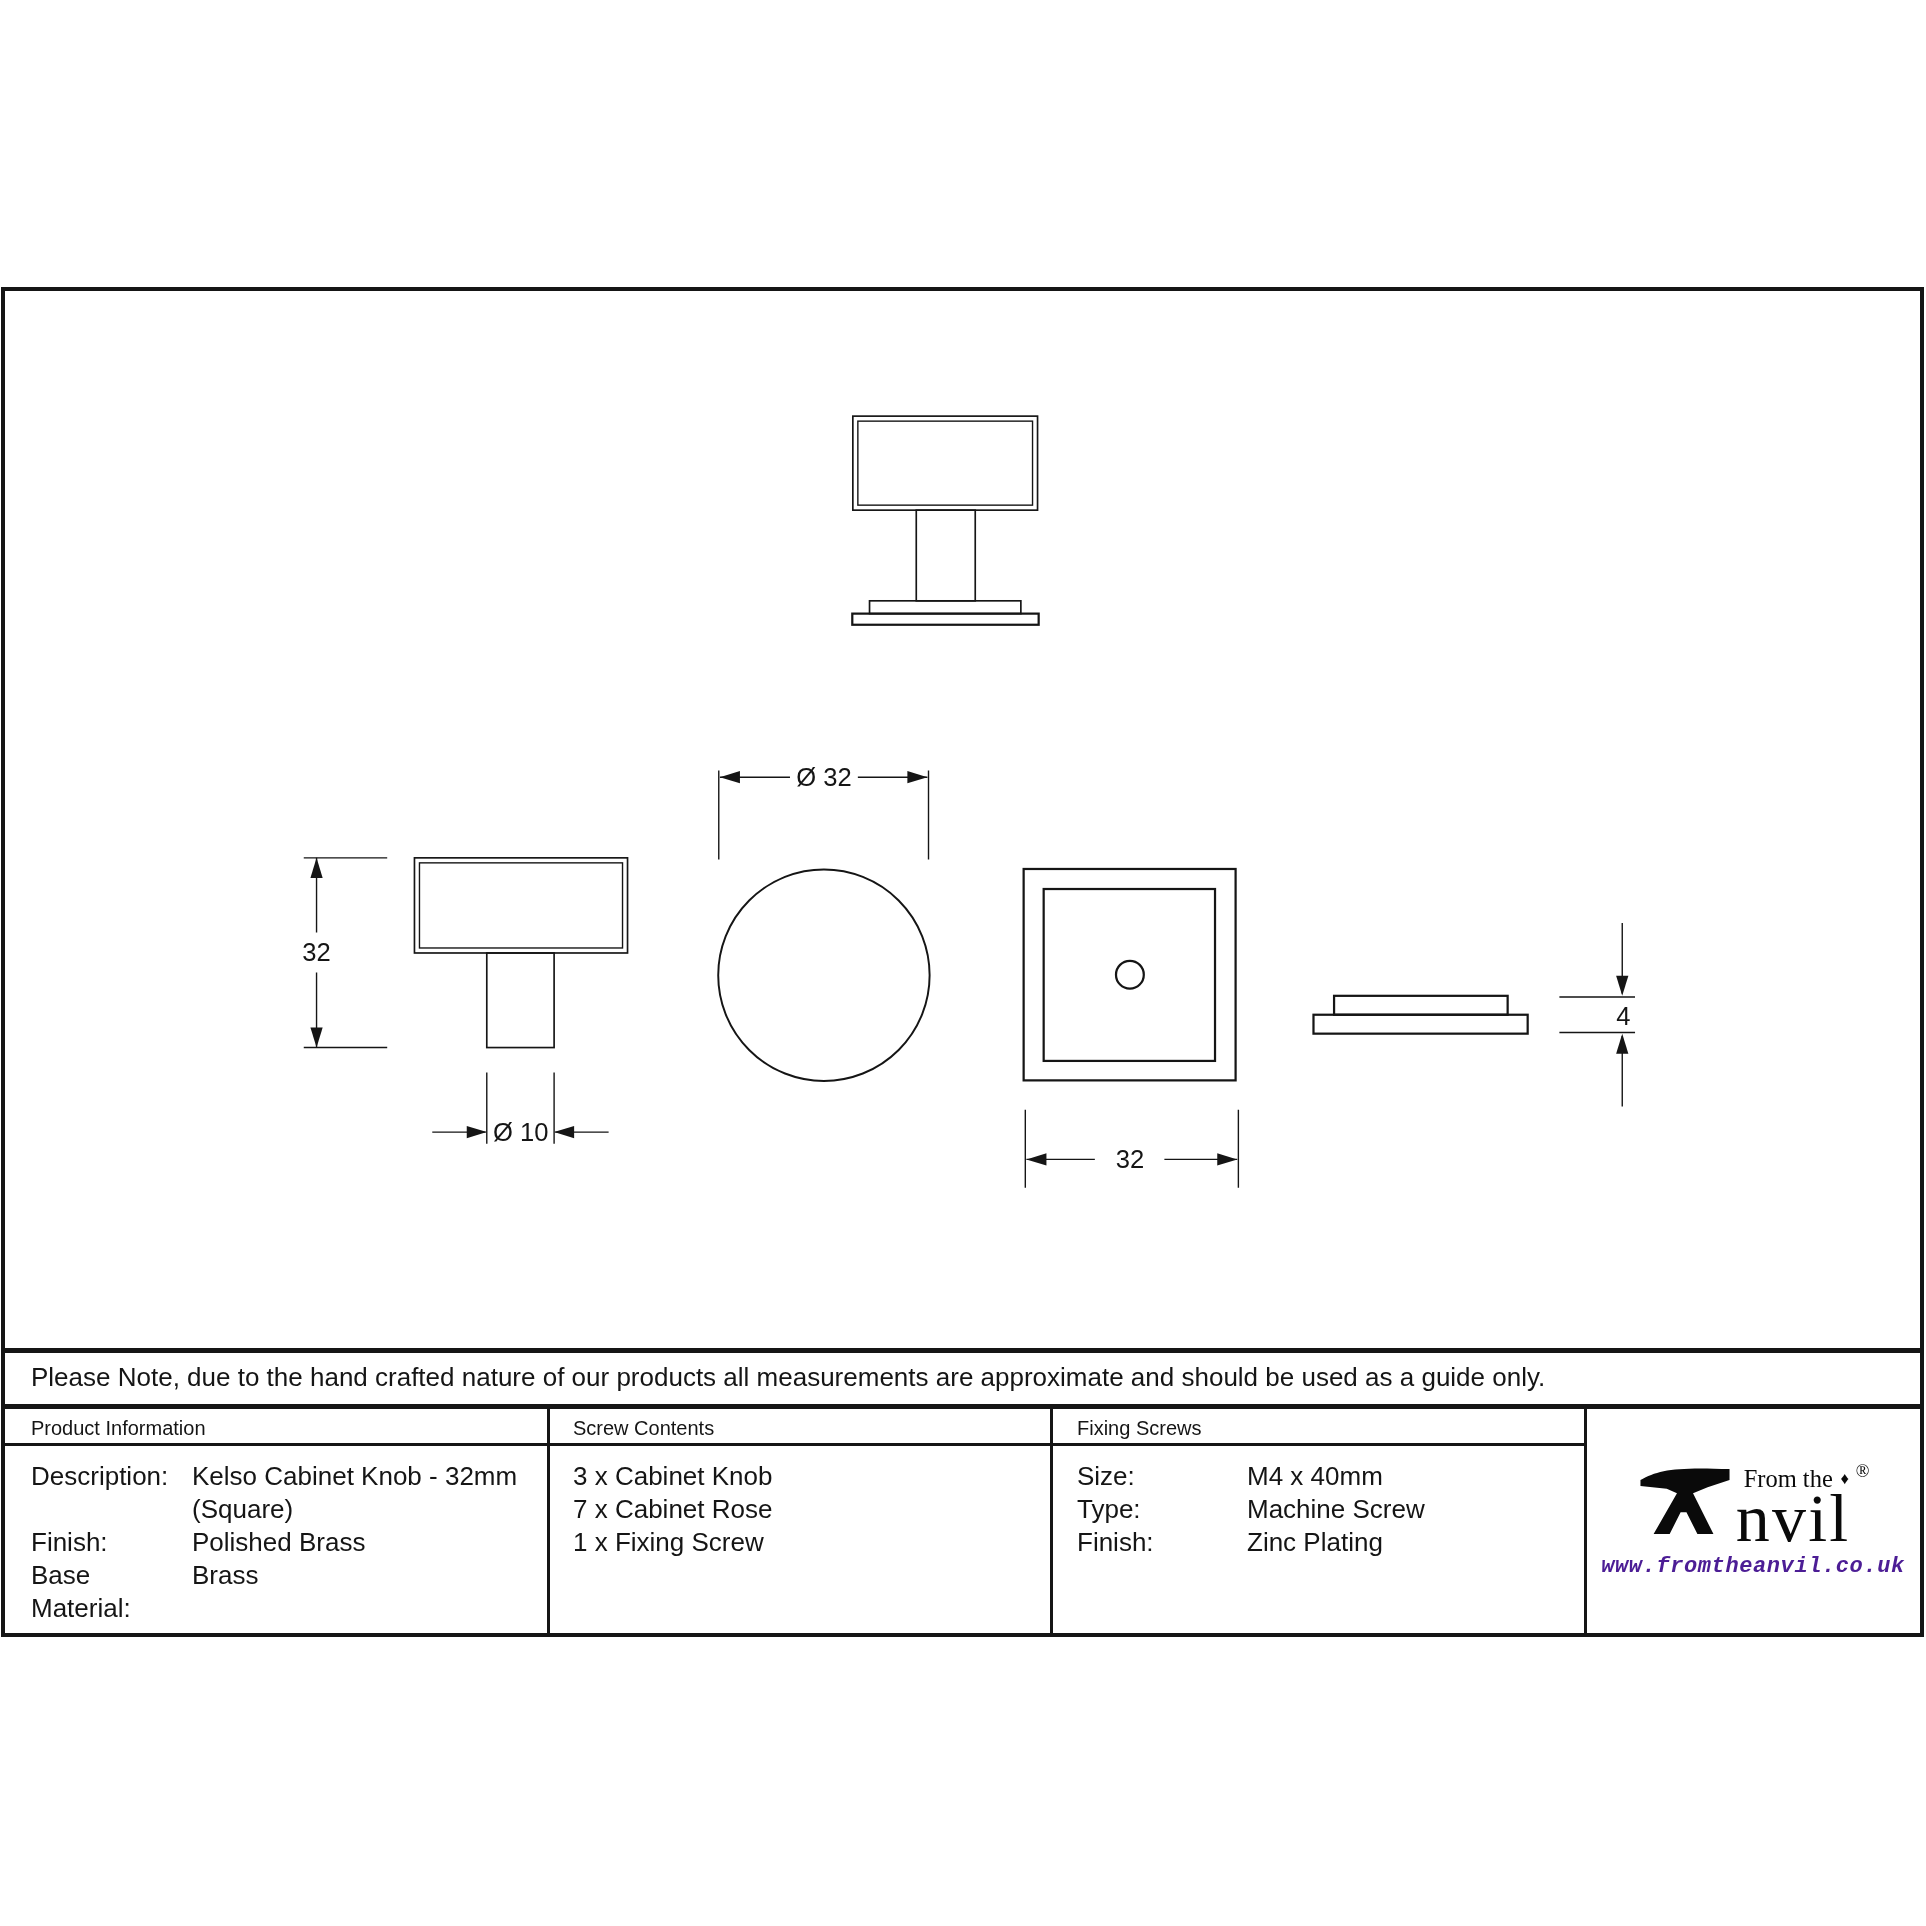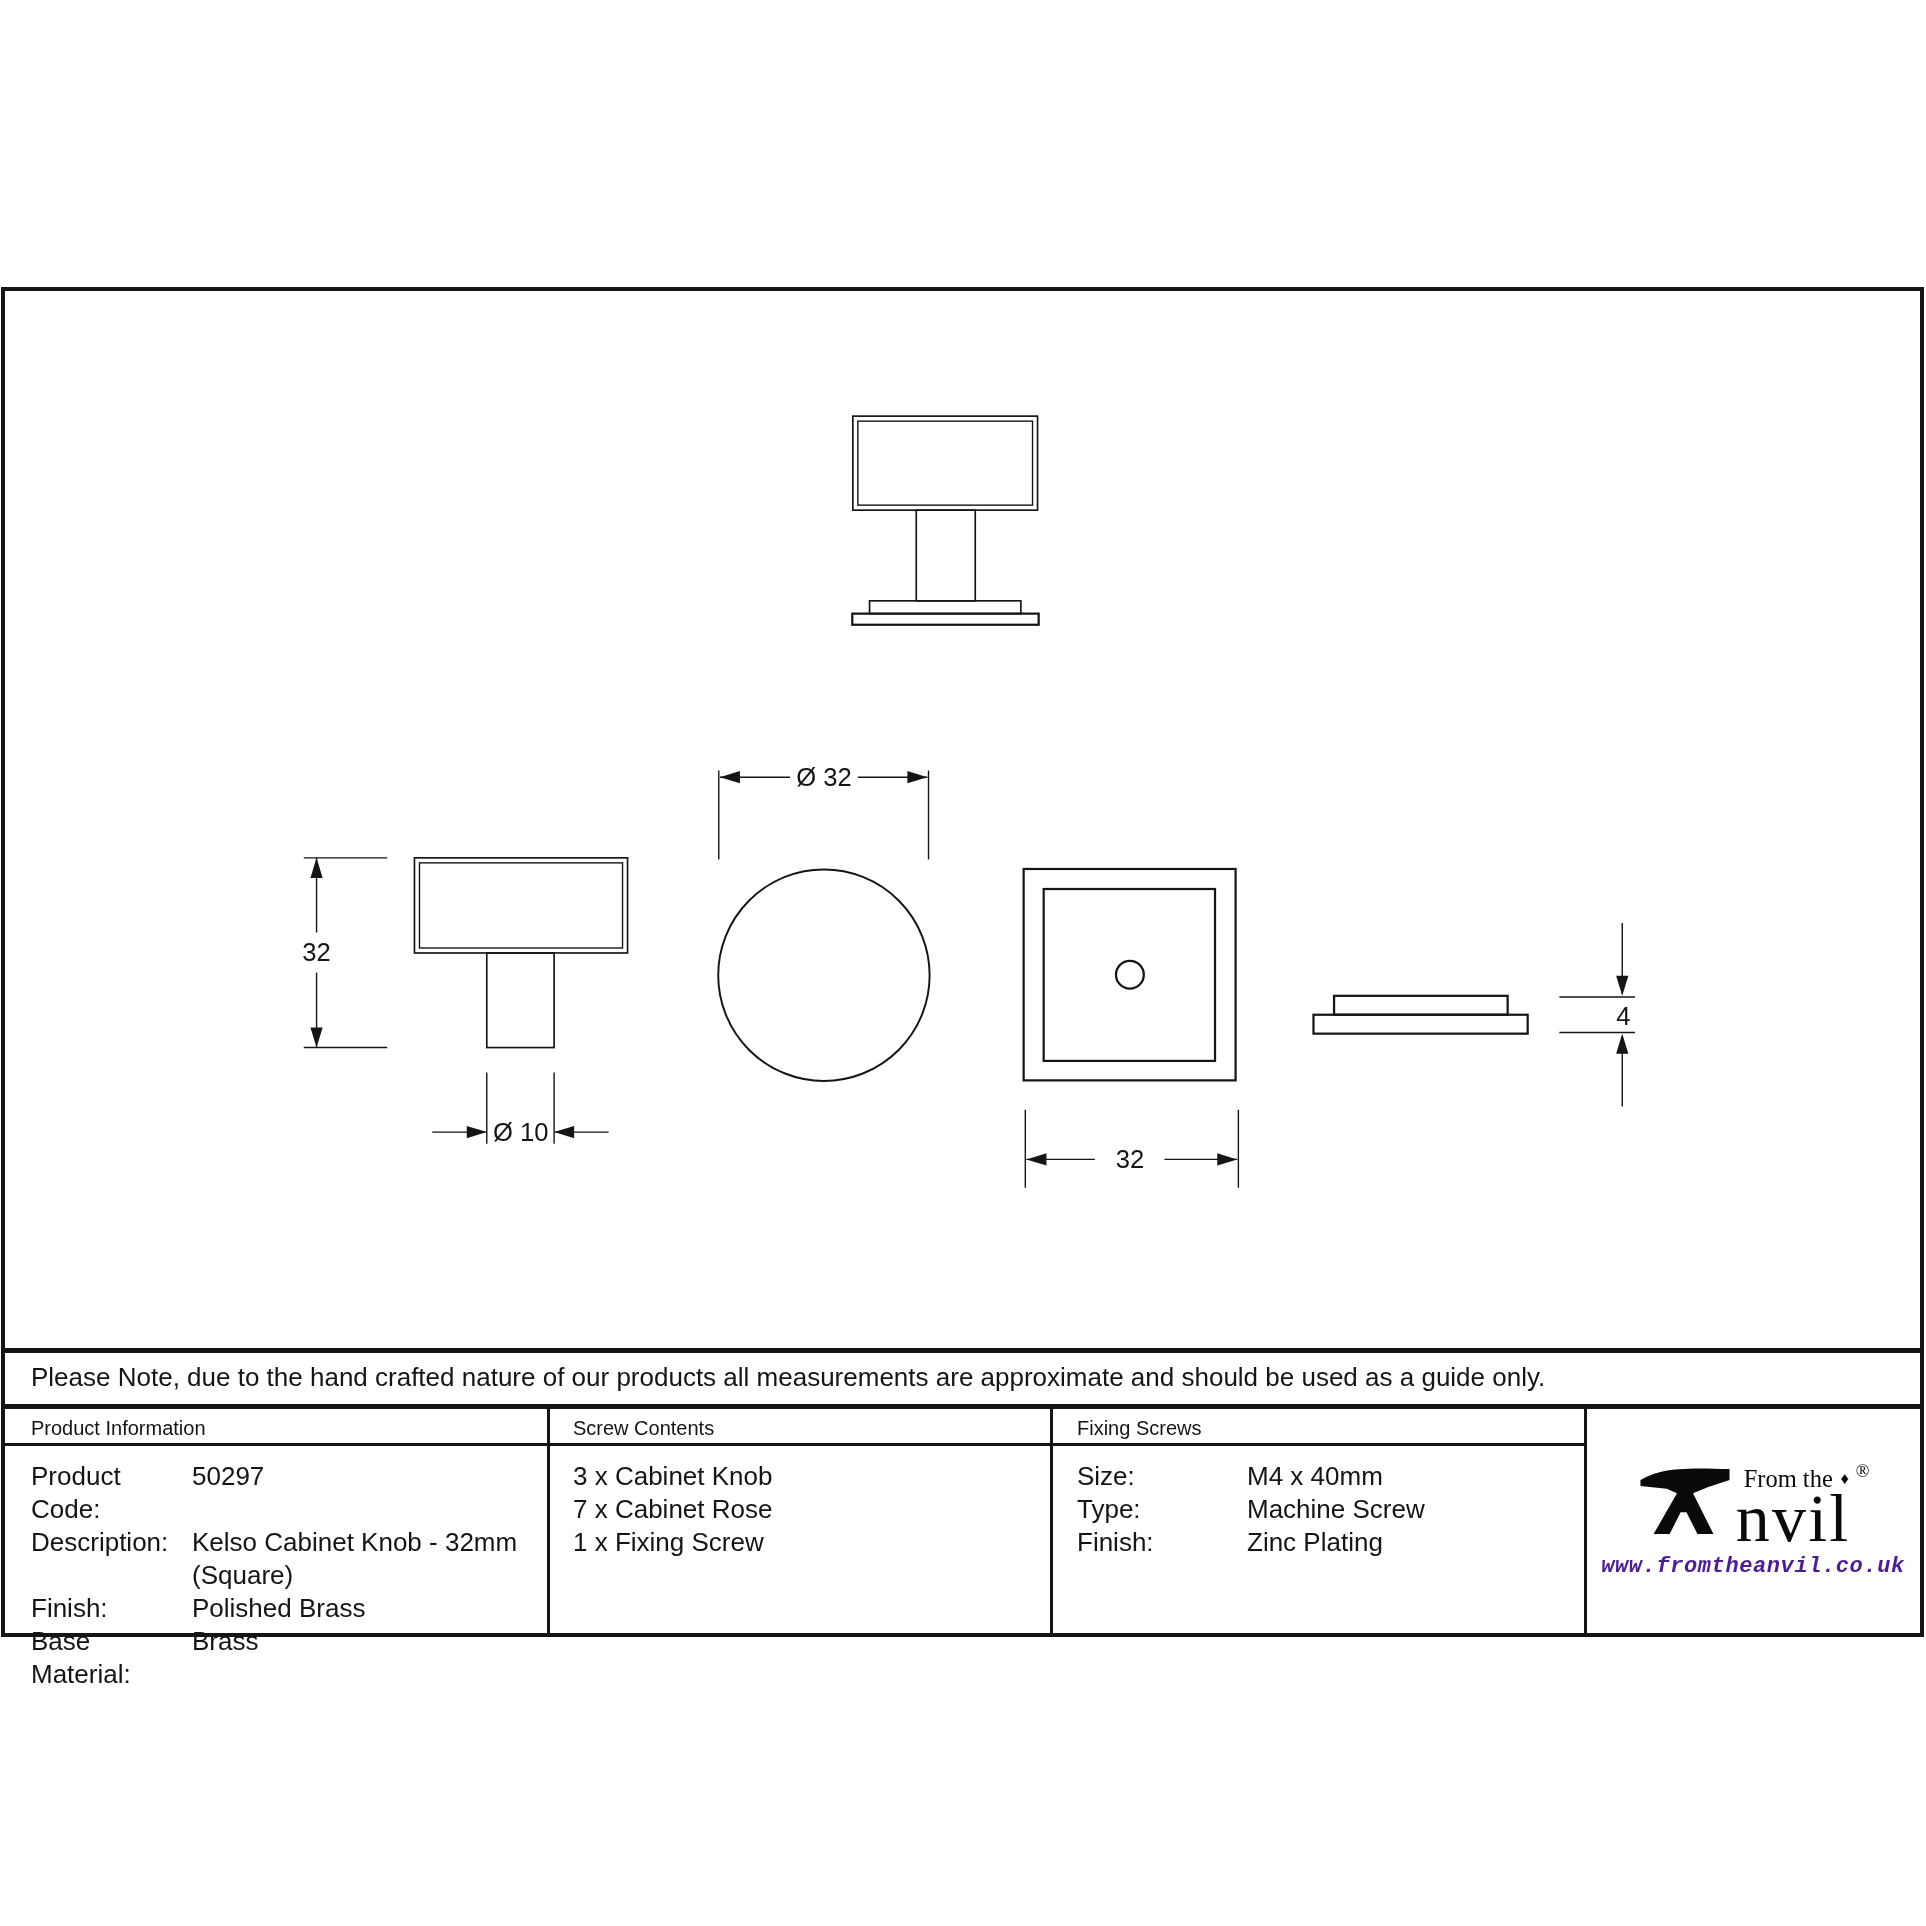--- a/index.html
+++ b/index.html
@@ -141,24 +141,20 @@
   <div class="vline" style="left:547px;top:1409px;width:3.3px;height:224px;"></div>
   <div class="vline" style="left:1050px;top:1409px;width:3.3px;height:224px;"></div>
   <div class="vline" style="left:1584px;top:1409px;width:3.3px;height:224px;"></div>
 
   <div class="cell-title" style="left:31px;">Product Information</div>
   <div class="cell-title" style="left:573px;">Screw Contents</div>
   <div class="cell-title" style="left:1077px;">Fixing Screws</div>
 
   <div class="cell-body pi" style="left:31px;width:501px;">
     <div class="row">
-      <span class="lbl">Product Code:</span>
-      <span class="val">50297</span>
-    </div>
-    <div class="row">
       <span class="lbl">Description:</span>
       <span class="val">Kelso Cabinet Knob - 32mm</span>
     </div>
     <div class="row">
       <span class="lbl"></span>
       <span class="val">(Square)</span>
     </div>
     <div class="row">
       <span class="lbl">Finish:</span>
       <span class="val">Polished Brass</span>

